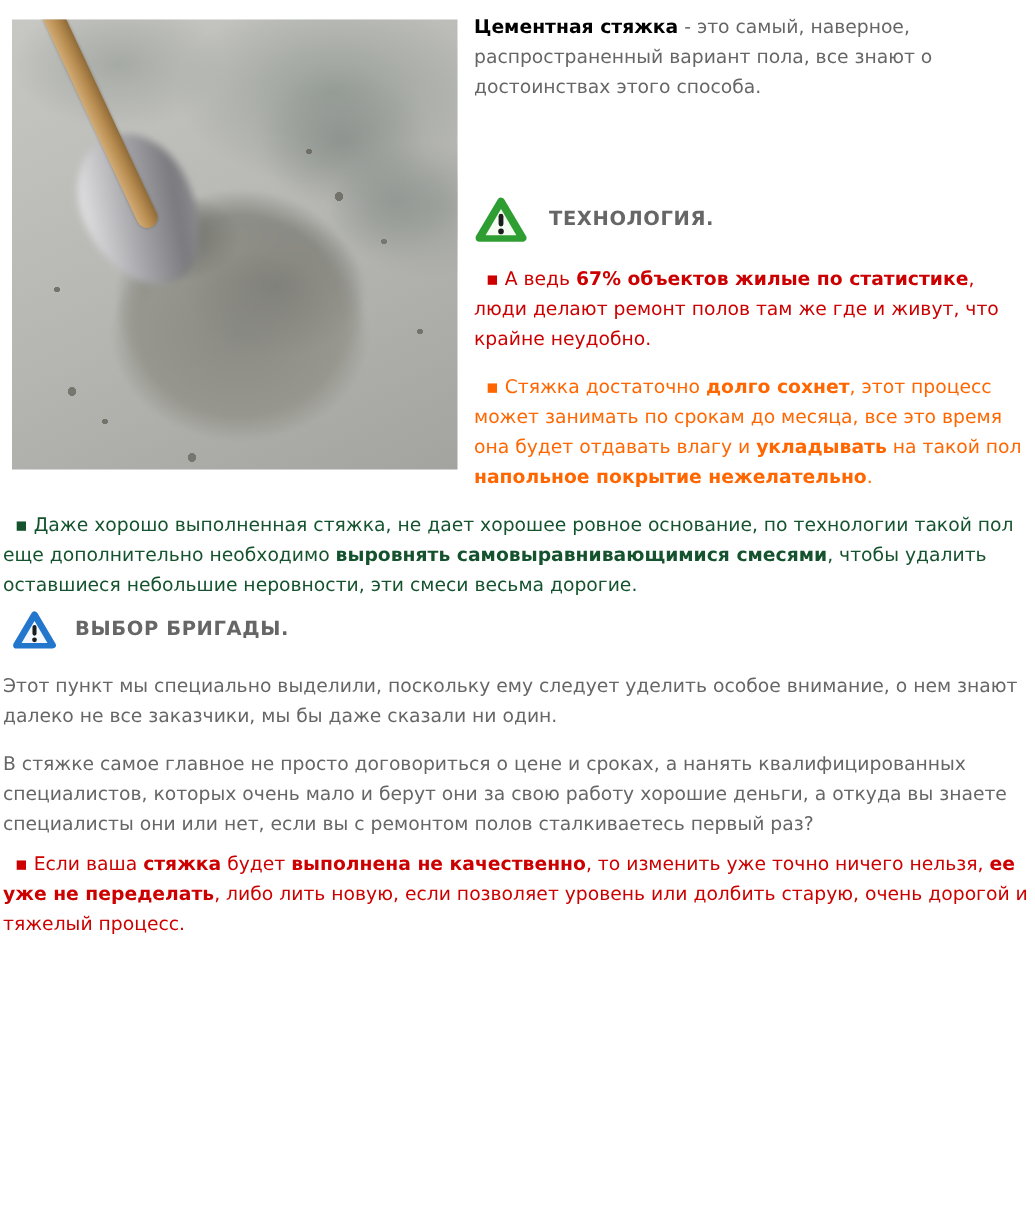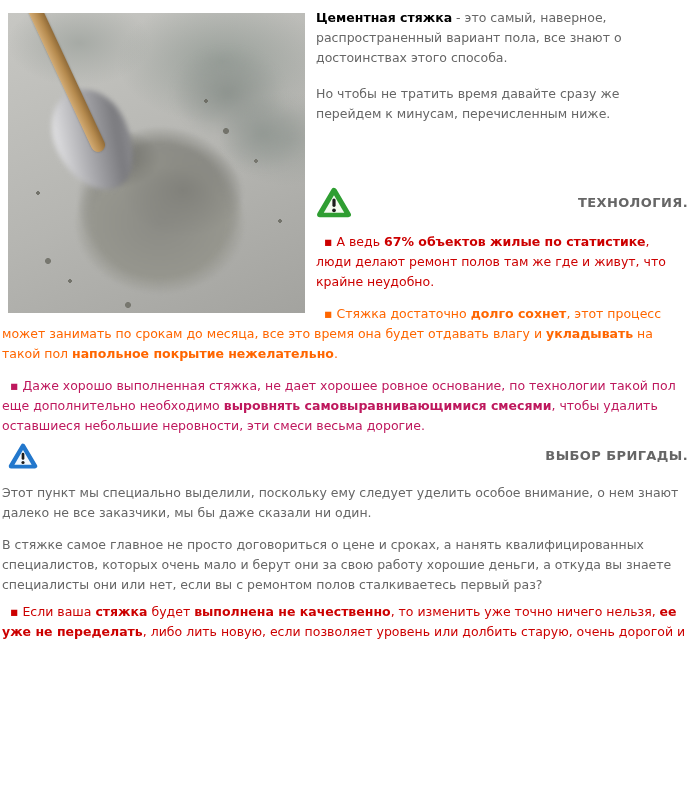--- a/index.html
+++ b/index.html
@@ -74,21 +74,21 @@
     transform: rotate(-25deg); transform-origin: top center;
     background: linear-gradient(90deg, #d2ab74, #b58a4e 55%, #8f6a38);
     border-radius: 7px;
     box-shadow: 0 0 2px rgba(60,45,20,0.4);
   }
 
   
   .intro1 { margin: 0; }
   .intro2 { margin-top: 16px; }
 
-  .icon-row { display: flex; align-items: center; justify-content: space-between; }
+  .icon-row { display: flex; align-items: center; }
   .icon-row.row1 { margin-top: 62px; gap: 14px; }
   .icon-row.row2 { margin-top: 6px; gap: 12px; clear: none; padding-left: 6px; }
   .section-heading {
     font-weight: bold;
     font-size: 13px;
     color: #666666;
     letter-spacing: 0.4px;
   }
   .warn-icon { flex: 0 0 auto; display: block; }
 
@@ -116,21 +116,20 @@
 
   <div class="photo">
     <div class="wet"></div>
     <div class="pile"></div>
     <div class="crumbs"></div>
     <div class="shovel-head"></div>
     <div class="shovel-handle"></div>
   </div>
 
   <p class="intro1"><span class="bold" style="color: rgb(0, 0, 0);">Цементная стяжка</span><span> - это самый, наверное, распространенный вариант пола, все знают о достоинствах этого способа.</span></p>
-  <p class="intro2">Но чтобы не тратить время давайте сразу же перейдем к минусам, перечисленным ниже.</p>
 
   <div class="icon-row row1">
     <svg class="warn-icon" width="36" height="33" viewBox="0 0 40 37">
       <defs>
         <linearGradient id="grad-green" x1="0" y1="0" x2="0" y2="1">
           <stop offset="0" stop-color="#7dd45f"></stop>
           <stop offset="1" stop-color="#1d8f2c"></stop>
         </linearGradient>
       </defs>
       <polygon points="20,5 36,32 4,32" fill="url(#grad-green)" stroke="#2f9e32" stroke-width="6" stroke-linejoin="round"></polygon>
@@ -139,21 +138,21 @@
       <circle cx="20" cy="27.2" r="2.1" fill="#1c1c1c"></circle>
     </svg>
     <span class="section-heading">ТЕХНОЛОГИЯ.</span>
   </div>
 
 
   <p class="bullet b1" style="color: rgb(204, 0, 0);"><span>▪ </span><span>А ведь </span><span class="bold">67% объектов жилые по статистике</span><span>, люди делают ремонт полов там же где и живут, что крайне неудобно.</span></p>
 
   <p class="bullet b2" style="color: rgb(255, 102, 0);"><span>▪ </span><span>Стяжка достаточно </span><span class="bold">долго сохнет</span><span>, этот процесс может занимать по срокам до месяца, все это время она будет отдавать влагу и </span><span class="bold">укладывать</span><span> на такой пол </span><span class="bold">напольное покрытие нежелательно</span><span>.</span></p>
 
-  <p class="bullet b3" style="color: #be185d;"><span>▪ </span><span>Даже хорошо выполненная стяжка, не дает хорошее ровное основание, по технологии такой пол еще дополнительно необходимо </span><span class="bold">выровнять самовыравнивающимися смесями</span><span>, чтобы удалить оставшиеся небольшие неровности, эти смеси весьма дорогие.</span></p>
+  <p class="bullet b3" style="color: #14532d;"><span>▪ </span><span>Даже хорошо выполненная стяжка, не дает хорошее ровное основание, по технологии такой пол еще дополнительно необходимо </span><span class="bold">выровнять самовыравнивающимися смесями</span><span>, чтобы удалить оставшиеся небольшие неровности, эти смеси весьма дорогие.</span></p>
 
   <div class="icon-row row2">
     <svg class="warn-icon" width="30" height="28" viewBox="0 0 40 37">
       <defs>
         <linearGradient id="grad-blue" x1="0" y1="0" x2="0" y2="1">
           <stop offset="0" stop-color="#86c2f0"></stop>
           <stop offset="1" stop-color="#1a6ec0"></stop>
         </linearGradient>
       </defs>
       <polygon points="20,5 36,32 4,32" fill="url(#grad-blue)" stroke="#2277cc" stroke-width="6" stroke-linejoin="round"></polygon>

